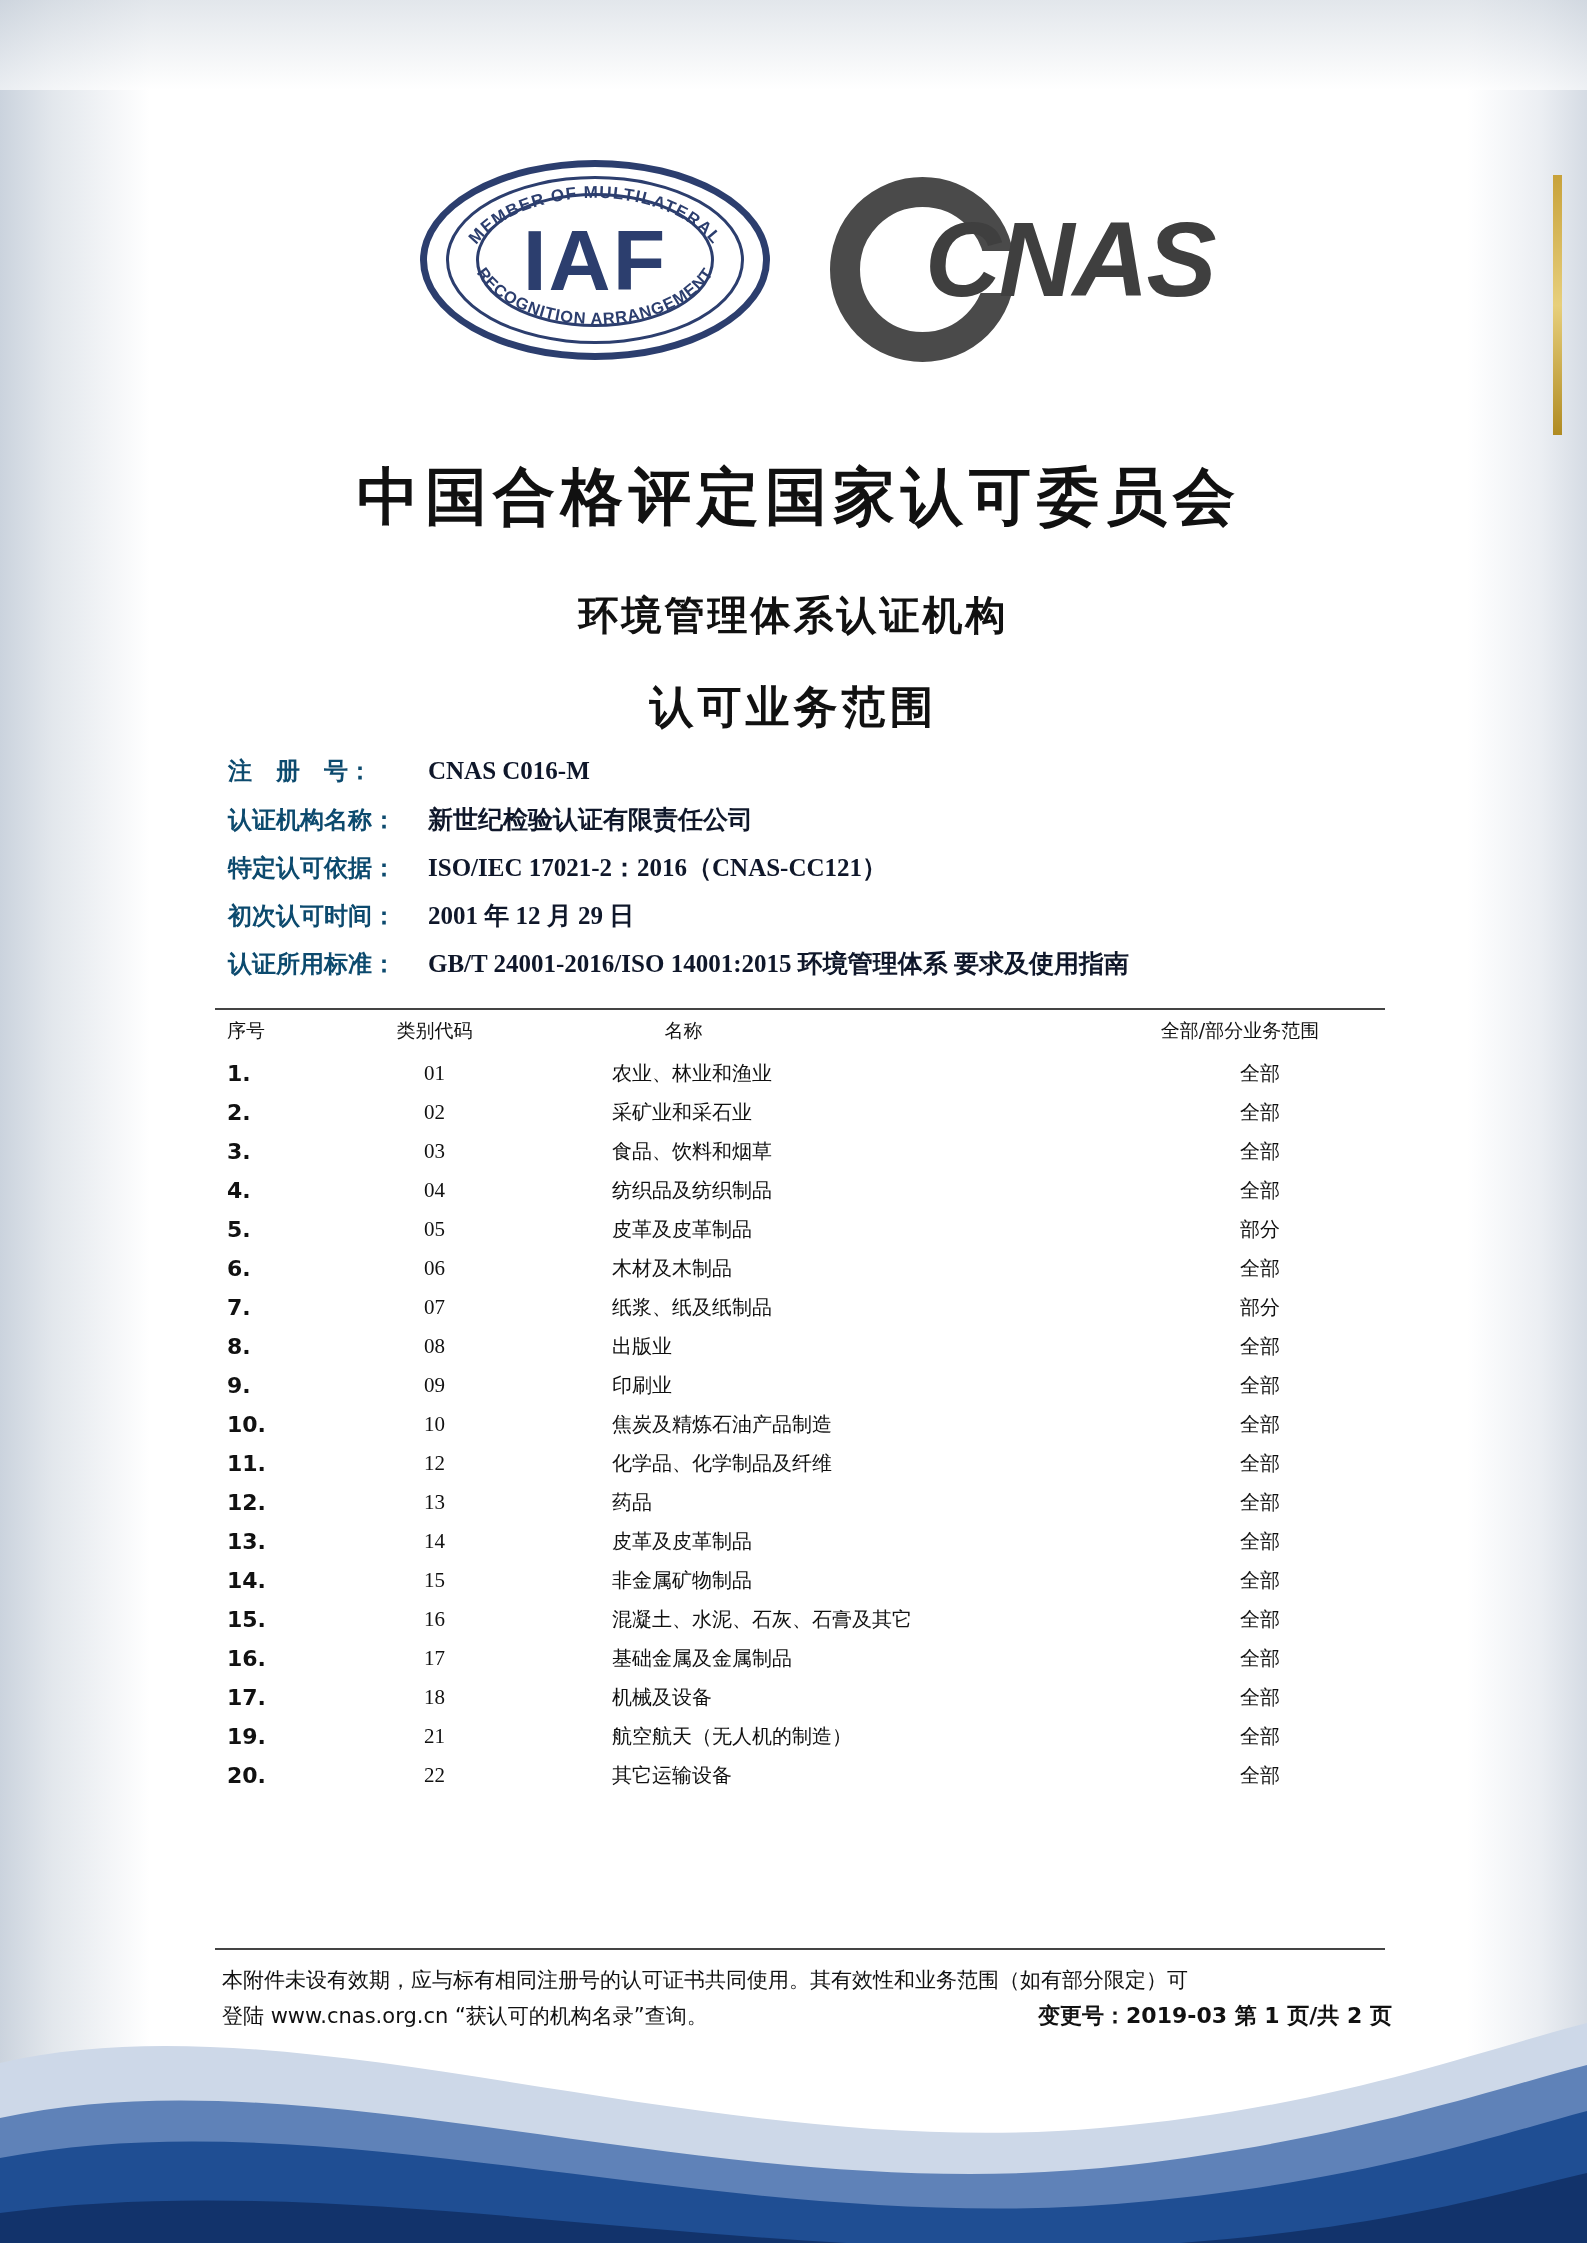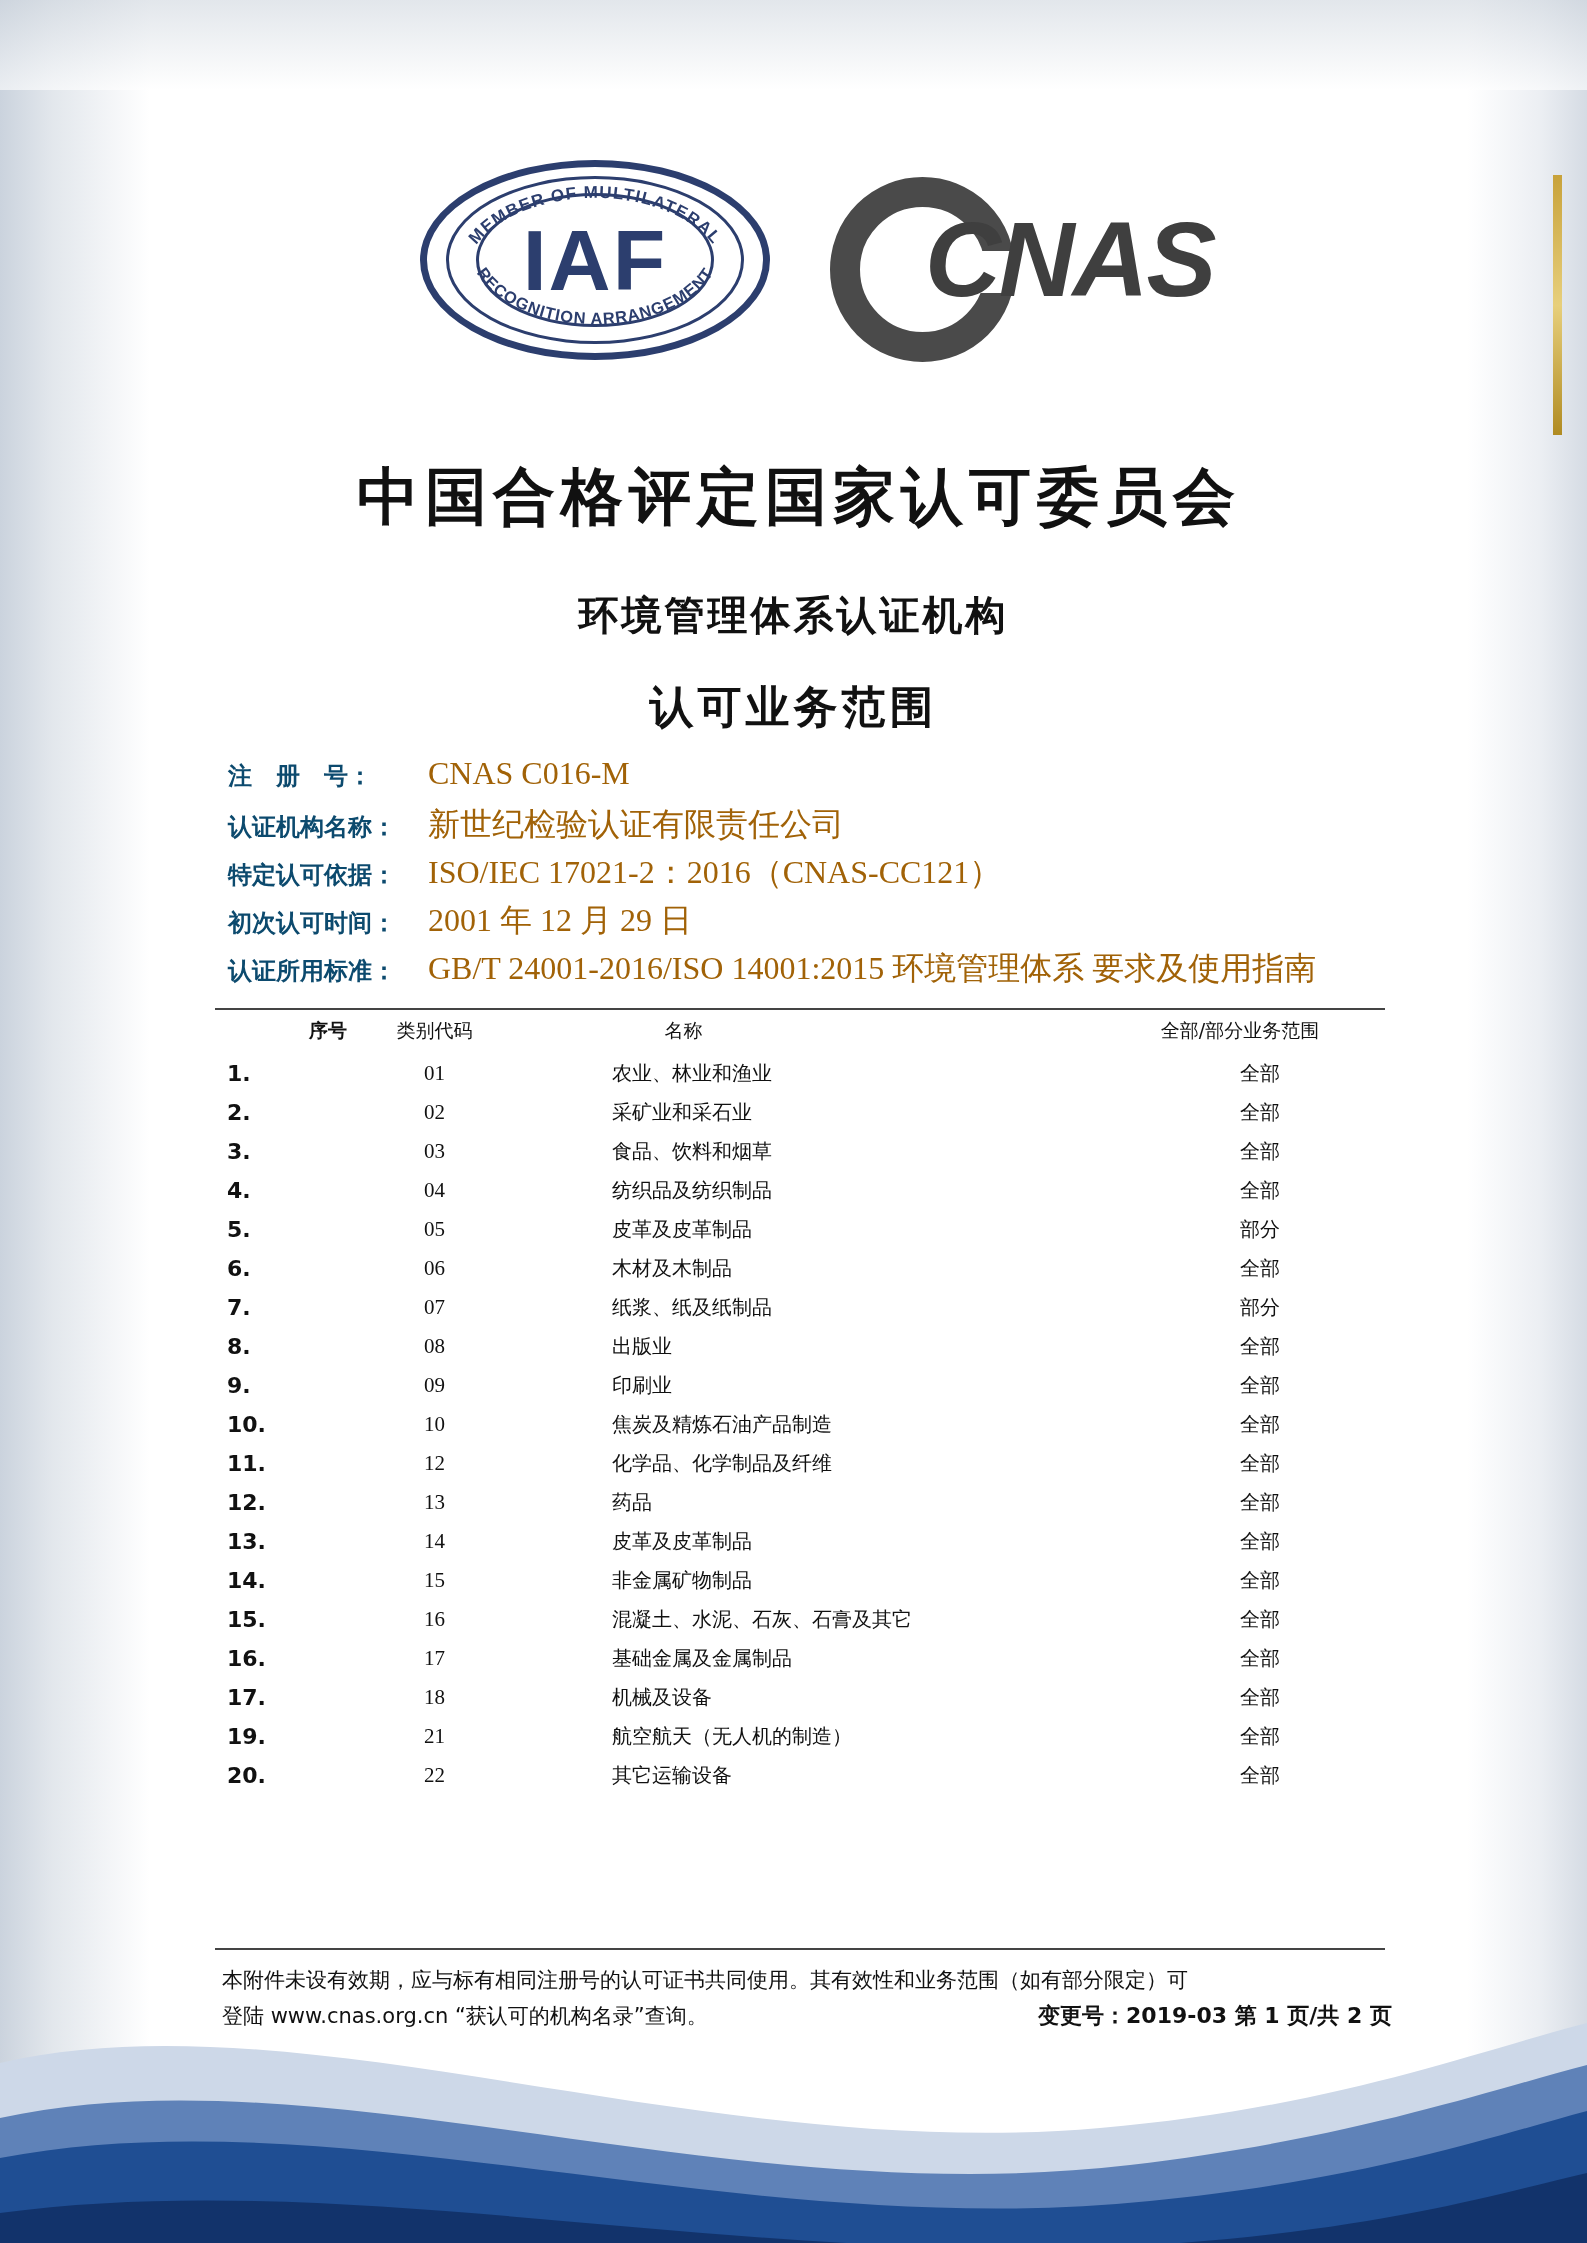--- a/index.html
+++ b/index.html
@@ -154,23 +154,23 @@
   .meta-label {
     width: 200px;
     font-family: "DejaVu Sans", sans-serif;
     font-weight: bold;
     font-size: 24px;
     color: #0c4a6e;
     white-space: pre;
   }
   .meta-value {
     font-family: "Liberation Serif", serif;
-    font-weight: normal;
-    font-size: 32px;
-    color: #a16207;
+    font-weight: bold;
+    font-size: 25px;
+    color: #0f172a;
   }
 
   
   .table-wrap {
     position: absolute;
     left: 215px; top: 1008px;
     width: 1170px;
   }
   .table-top-rule {
     height: 2px; background: #444; width: 100%;
@@ -180,21 +180,21 @@
     border-collapse: collapse;
     margin-top: 6px;
   }
   table.scope th {
     font-family: "DejaVu Sans", sans-serif;
     font-weight: normal;
     font-size: 19px;
     color: #111;
     padding: 2px 0 10px 0;
   }
-  table.scope th.c-no { width: 120px; text-align: right; padding-left: 12px; font-weight: bold;}
+  table.scope th.c-no { width: 120px; text-align: left; padding-left: 12px;}
   table.scope th.c-code { width: 175px; text-align: center; }
   table.scope th.c-name { text-align: center; padding-right: 250px;}
   table.scope th.c-scope { width: 290px; text-align: center; }
   table.scope td {
     font-size: 21px;
     padding: 6px 0;
   }
   table.scope td.c-no {
     font-family: "DejaVu Sans", sans-serif;
     font-weight: bold;

